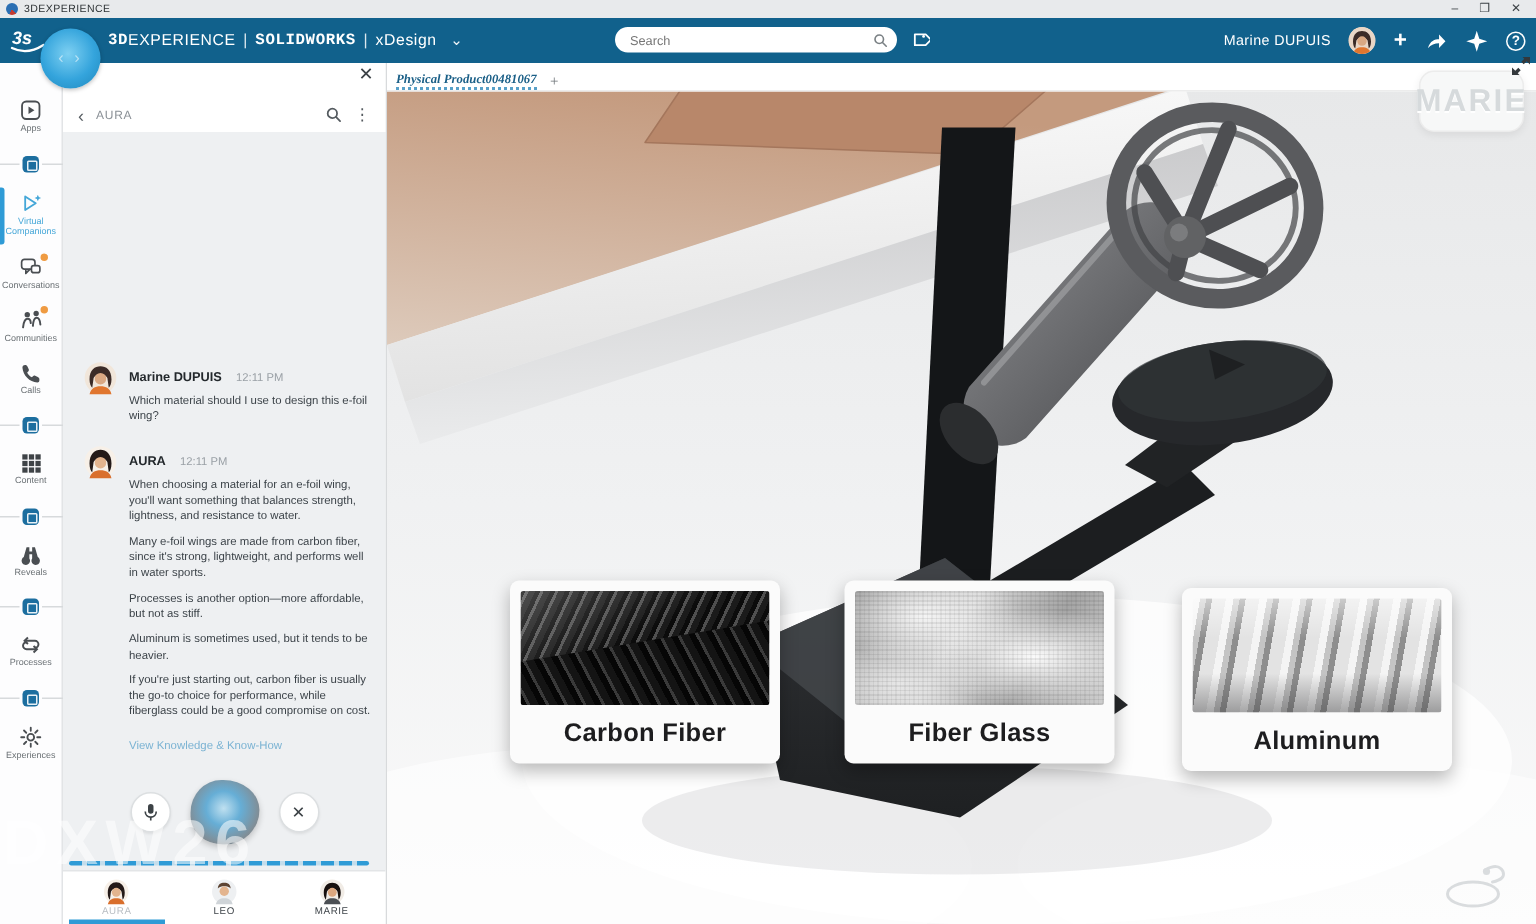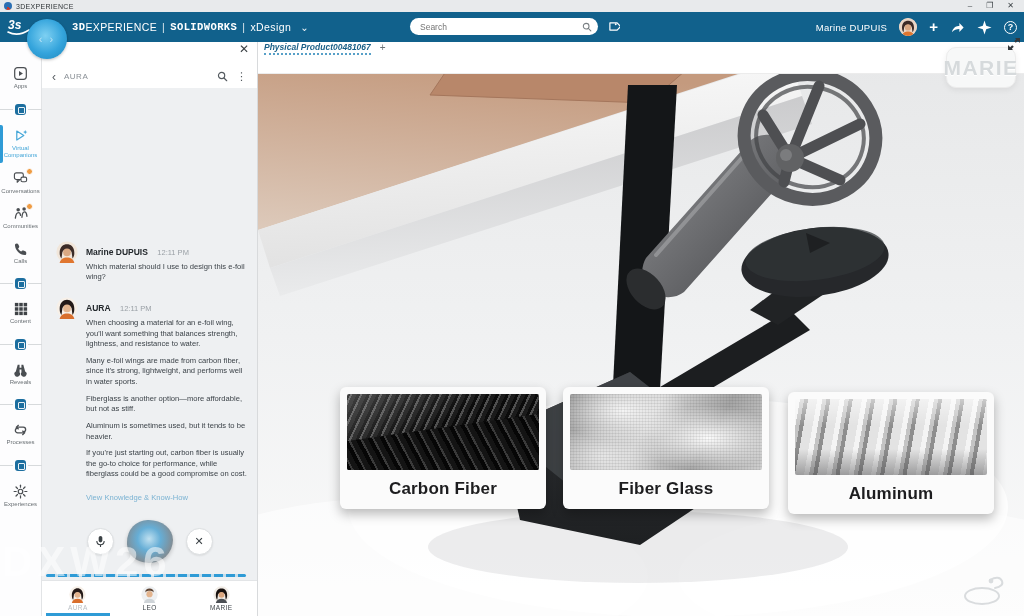--- a/index.html
+++ b/index.html
@@ -74,32 +74,32 @@
     box-shadow:0 2px 4px rgba(0,0,0,.2);}
   .chat-progress{ flex:0 0 auto; height:8px; background:#eef0f2; padding:2px 4px 0;}
   .chat-progress .line{ height:3px; width:200px; background:repeating-linear-gradient(90deg,#2f9bd6 0 9px, rgba(47,155,214,.22) 9px 12px); border-radius:2px;}
   .chat-tabs{ flex:0 0 auto; height:36px; background:#fff; border-top:1px solid #e3e5e7; display:flex;}
   .chat-tab{ flex:1; display:flex; flex-direction:column; align-items:center; justify-content:center; gap:1px; cursor:pointer; position:relative;}
   .chat-tab .pname{ font-size:6.5px; color:#3f454a; letter-spacing:.4px;}
   .chat-tab.active .pname{ color:#b9bec3;}
   .chat-tab.active::after{ content:""; position:absolute; left:4px; right:4px; bottom:0; height:3px; background:#2f9bd6;}
 
   
-  .tabbar{ position:absolute; left:258px; top:42px; width:766px; height:32px; background:#fff; border-bottom:1px solid #ececec; display:flex; align-items:flex-start; padding:0 6px; z-index:3;}
+  .tabbar{ position:absolute; left:258px; top:42px; width:766px; height:19px; background:#fff; border-bottom:1px solid #ececec; display:flex; align-items:flex-end; padding:0 6px; z-index:3;font-family:Liberation Serif, serif;}
   .doc-tab{ font-size:8.5px; font-weight:bold; font-style:italic; color:#1a5f87; border-bottom:2px dotted #57a0c8; padding-bottom:1px; cursor:pointer; white-space:nowrap;}
   .doc-plus{ font-size:10px; color:#6d7377; margin-left:9px; cursor:pointer;}
 
   
   .viewport{ position:absolute; left:258px; top:57px; width:766px; height:559px; overflow:hidden; background:#eef0f1; z-index:1;}
   .live{ position:absolute; left:946px; top:47px; width:70px; height:41px; background:#f7f8f8; border:1px solid #ececec; border-radius:10px; box-shadow:0 2px 6px rgba(0,0,0,.07); display:flex; align-items:center; justify-content:center; z-index:30;
     font-size:21px; font-weight:bold; letter-spacing:1.5px; color:#d6dadc; text-shadow:0 1px 0 #fff;}
   .expand-ic{ position:absolute; left:1007px; top:37px; z-index:31; cursor:pointer;}
 
   
-  .mcard{ position:absolute; width:206px; height:122px; background:#fbfbfb; border-radius:6px; box-shadow:0 5px 12px rgba(0,0,0,.28); padding:7px 7px 0; cursor:pointer; z-index:20;}
+  .mcard{ position:absolute; width:180px; height:122px; background:#fbfbfb; border-radius:6px; box-shadow:0 5px 12px rgba(0,0,0,.28); padding:7px 7px 0; cursor:pointer; z-index:20;}
   .mcard .img{ width:100%; height:76px; border-radius:2px; position:relative; overflow:hidden;}
   .mcard .mlabel{ height:38px; display:flex; align-items:center; justify-content:center; font-size:17px; font-weight:bold; color:#1d1d1f; letter-spacing:.2px;}
   .tex-carbon{ background:
       linear-gradient(150deg, rgba(255,255,255,.22), rgba(255,255,255,0) 45%),
       repeating-linear-gradient(115deg, #0b0b0b 0 3px, #4f4f4f 3px 5px, #1b1b1b 5px 9px);}
   .tex-carbon::after{ content:""; position:absolute; inset:0;
       clip-path:polygon(0 62%, 100% 26%, 100% 100%, 0 100%);
       background:repeating-linear-gradient(62deg, #060606 0 4px, #3a3a3a 4px 6px, #141414 6px 11px);}
   .tex-glass{ background:
       radial-gradient(90px 46px at 28% 22%, #f4f4f4, rgba(244,244,244,0) 70%),
@@ -430,21 +430,21 @@
               <path d="M4 24 C5 19.5 8 18 12 18 C16 18 19 19.5 20 24 Z" fill="#d96f2d"></path>
             </svg>
         </span>
         <div class="msg-content">
           <div class="msg-head">
             <span class="msg-author">AURA</span>
             <span class="msg-time">12:11 PM</span>
           </div>
           <p>When choosing a material for an e-foil wing, you'll want something that balances strength, lightness, and resistance to water.</p>
           <p>Many e-foil wings are made from carbon fiber, since it's strong, lightweight, and performs well in water sports.</p>
-          <p>Fiberglass is another option—more affordable, but not as stiff.</p>
+          <p>Processes is another option—more affordable, but not as stiff.</p>
           <p>Aluminum is sometimes used, but it tends to be heavier.</p>
           <p>If you're just starting out, carbon fiber is usually the go-to choice for performance, while fiberglass could be a good compromise on cost.</p>
           <span class="msg-link">View Knowledge &amp; Know-How</span>
         </div>
       </div>
     </div>
 
     <div class="chat-controls">
       <span class="ctl-circle">
         <svg width="11" height="13" viewBox="0 0 12 14">

